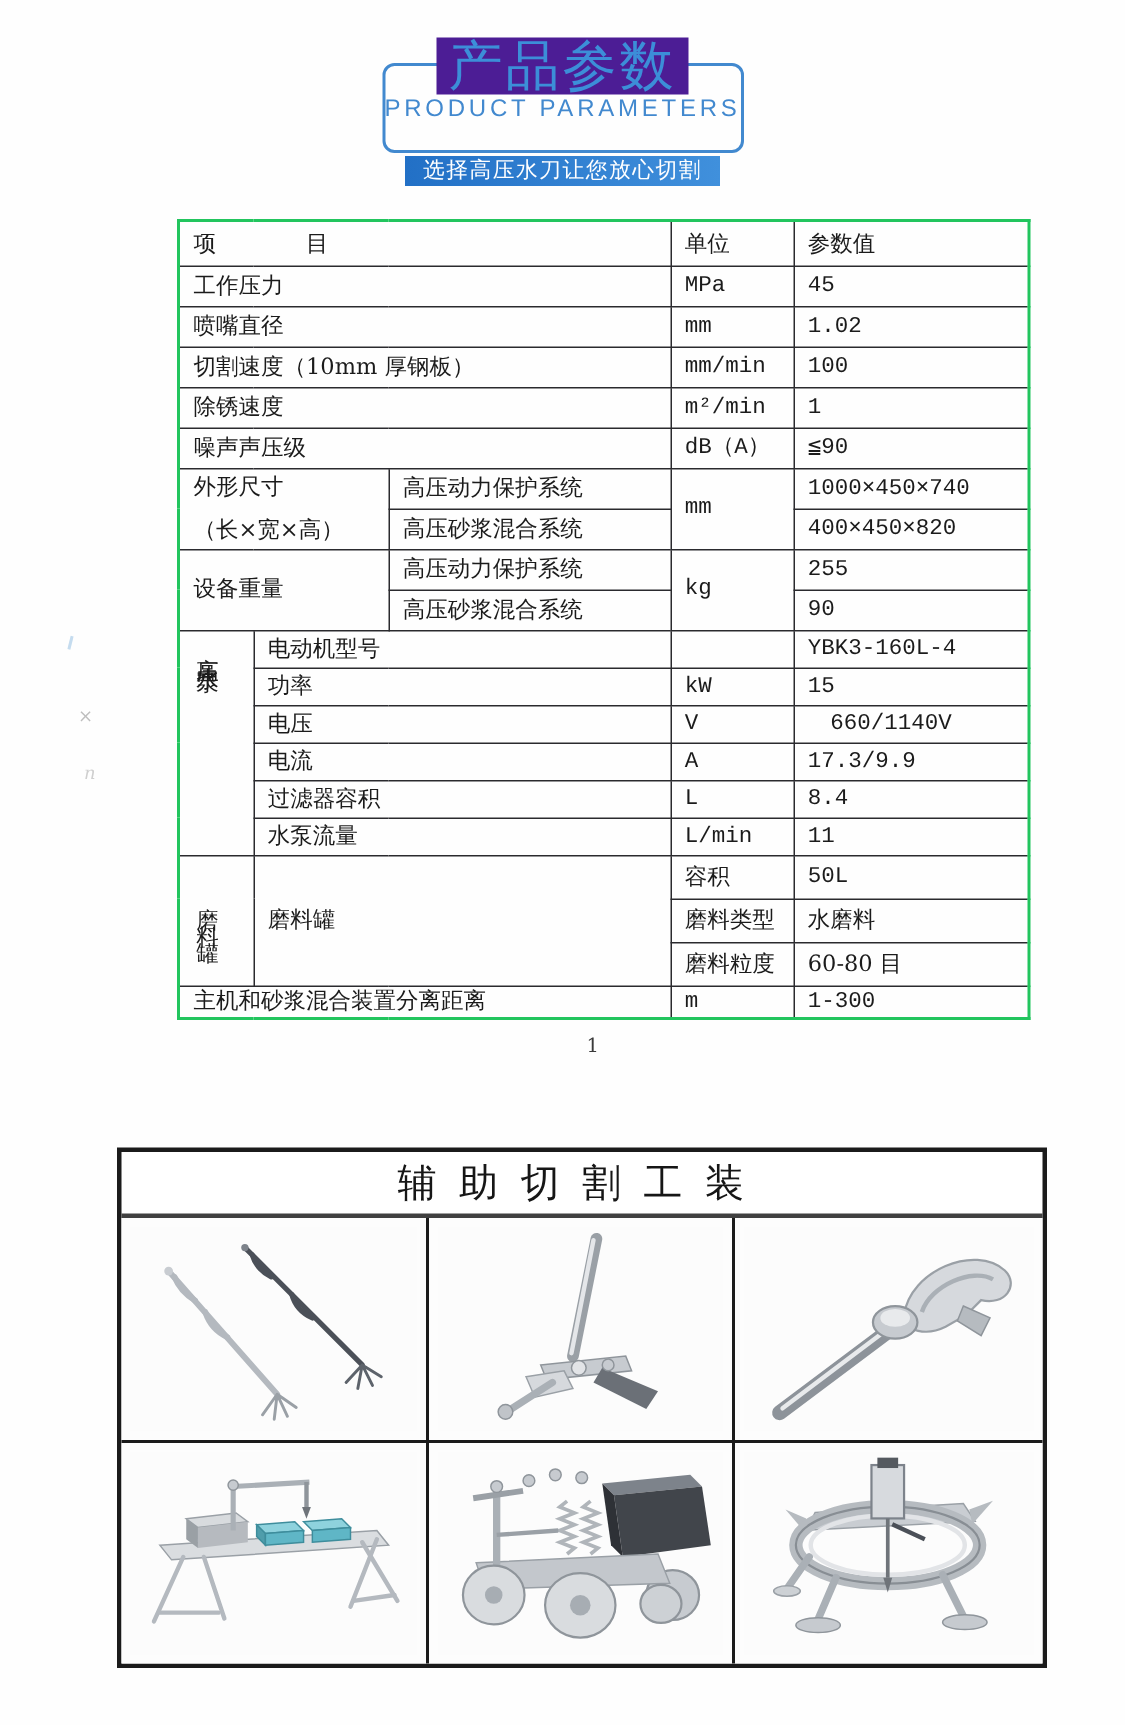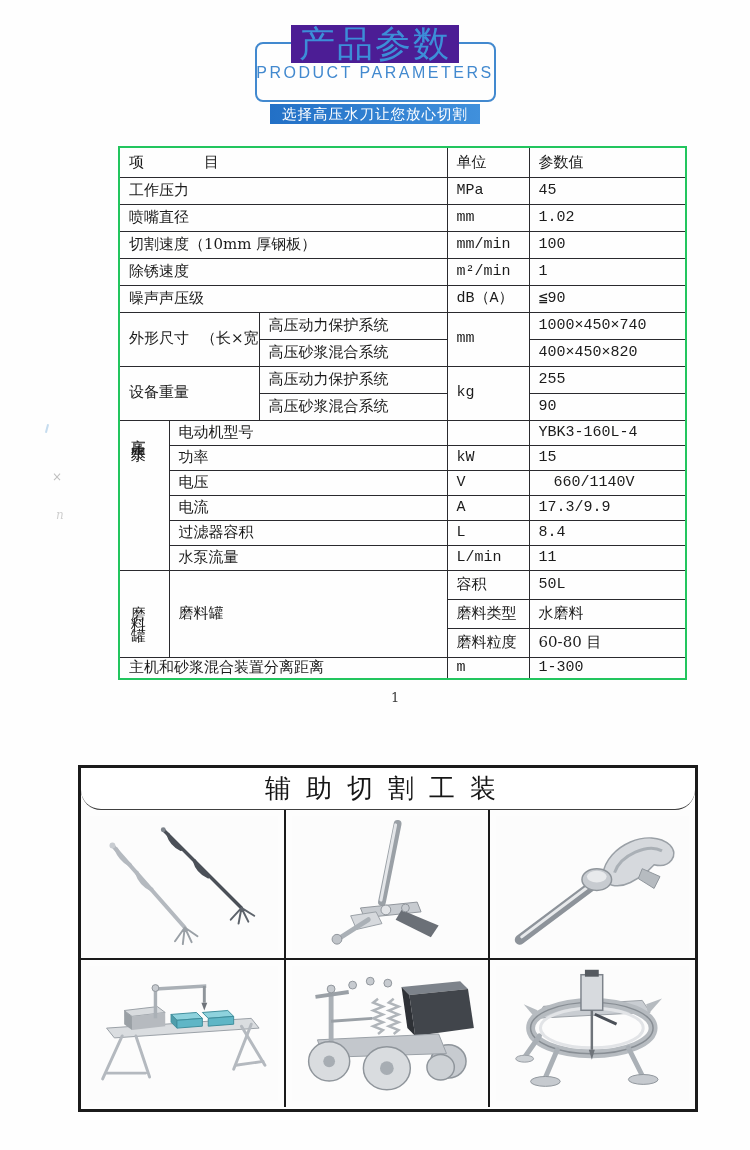--- a/index.html
+++ b/index.html
@@ -26,33 +26,33 @@
   table.spec{position:absolute;left:90px;top:146px;width:567px;border-collapse:collapse;
     table-layout:fixed;border:2px solid #22c55e;margin-left:28px;}
   table.spec td{border:1.5px solid #2a2a2e;padding:0 0 0 9px;font-size:15px;
     vertical-align:middle;text-align:left;line-height:1.15;overflow:hidden;white-space:nowrap;}
   td.lat{font-family:"Liberation Mono","DejaVu Sans Mono",monospace;font-size:14px;}
   td.hdr{font-size:16px;}
   td.vert{padding:0;text-align:center;}
   td.vert span{writing-mode:vertical-lr;text-orientation:upright;letter-spacing:3px;font-size:15px;}
   td.vert.top{vertical-align:top;padding-top:5px;}
   td.vert.mid span{letter-spacing:12px;}
-  .twolines{display:flex;flex-direction:row;gap:12px;}
+  .twolines{display:flex;flex-direction:column;gap:12px;}
   
   .pagenum{position:absolute;left:391px;top:690px;font-size:13px;color:#3a3a3a;}
   .artifact{position:absolute;color:#8a8a8a;font-size:12px;}
   .a1{left:52px;top:470px;opacity:.55;}
   .a2{left:56px;top:508px;opacity:.4;font-style:italic;}
   .a3{left:46px;top:424px;width:2px;height:9px;background:#9ec4e4;opacity:.6;transform:rotate(14deg);}
   
   .toolbox{position:absolute;left:78px;top:765px;width:620px;height:347px;
     border:3px solid #1b1b1b;box-sizing:border-box;background:#fff;}
-  .tool-title{height:41px;border-bottom:1px solid #404040;display:flex;align-items:center;
+  .tool-title{height:41px;border-bottom:3px solid #404040;display:flex;align-items:center;
     justify-content:center;font-size:26px;letter-spacing:15px;padding-left:0;color:#161616;
-    font-family:"Liberation Sans","DejaVu Sans",sans-serif;font-weight:500;border-radius:20px;}
+    font-family:"Liberation Sans","DejaVu Sans",sans-serif;font-weight:500;}
   .tool-grid{display:grid;grid-template-columns:1fr 1fr 1fr;grid-template-rows:150px 147px;}
   .tool-cell{border-right:2.5px solid #1b1b1b;border-bottom:2.5px solid #1b1b1b;
     padding:6px;box-sizing:border-box;background:#fdfdfd;}
   .tool-cell:nth-child(3n){border-right:none;}
   .tool-cell:nth-child(n+4){border-bottom:none;}
   .photo{width:100%;height:100%;background:#fcfcfc;}
   .photo svg{width:100%;height:100%;display:block;}
 </style>
 </head>
 <body>

